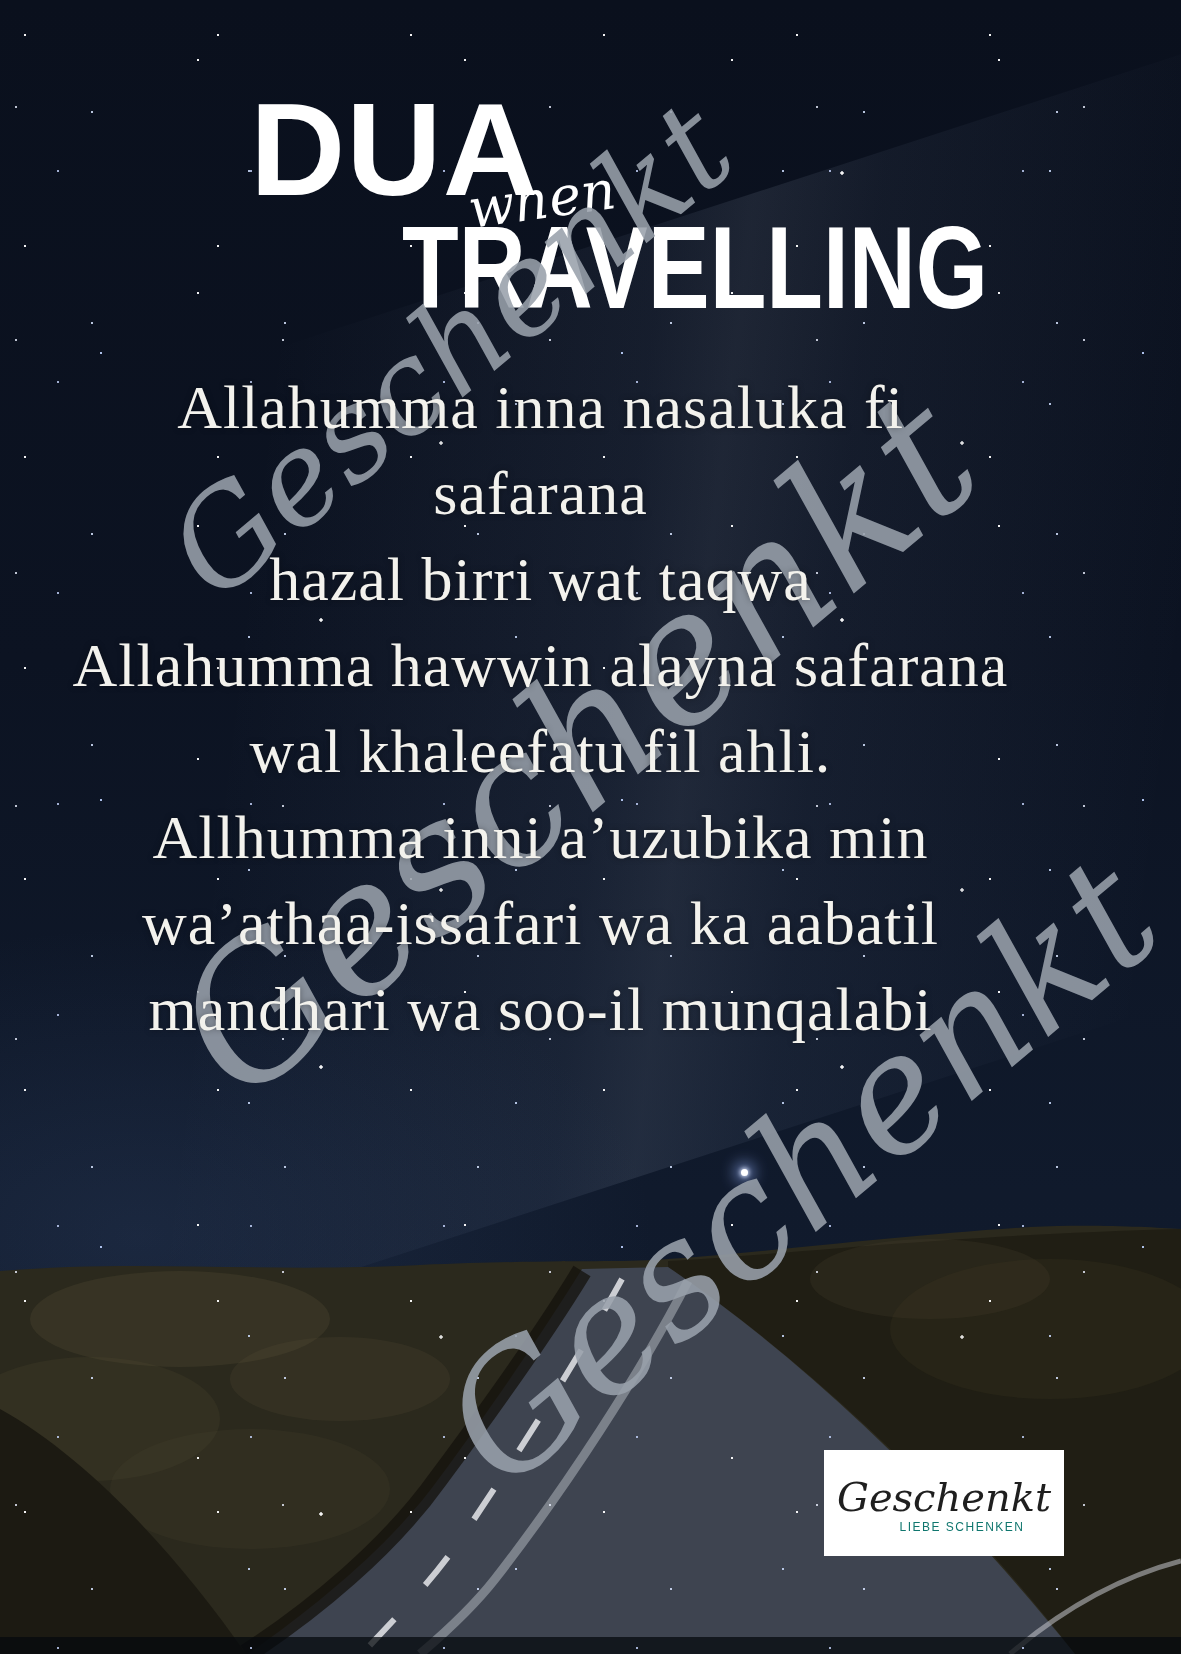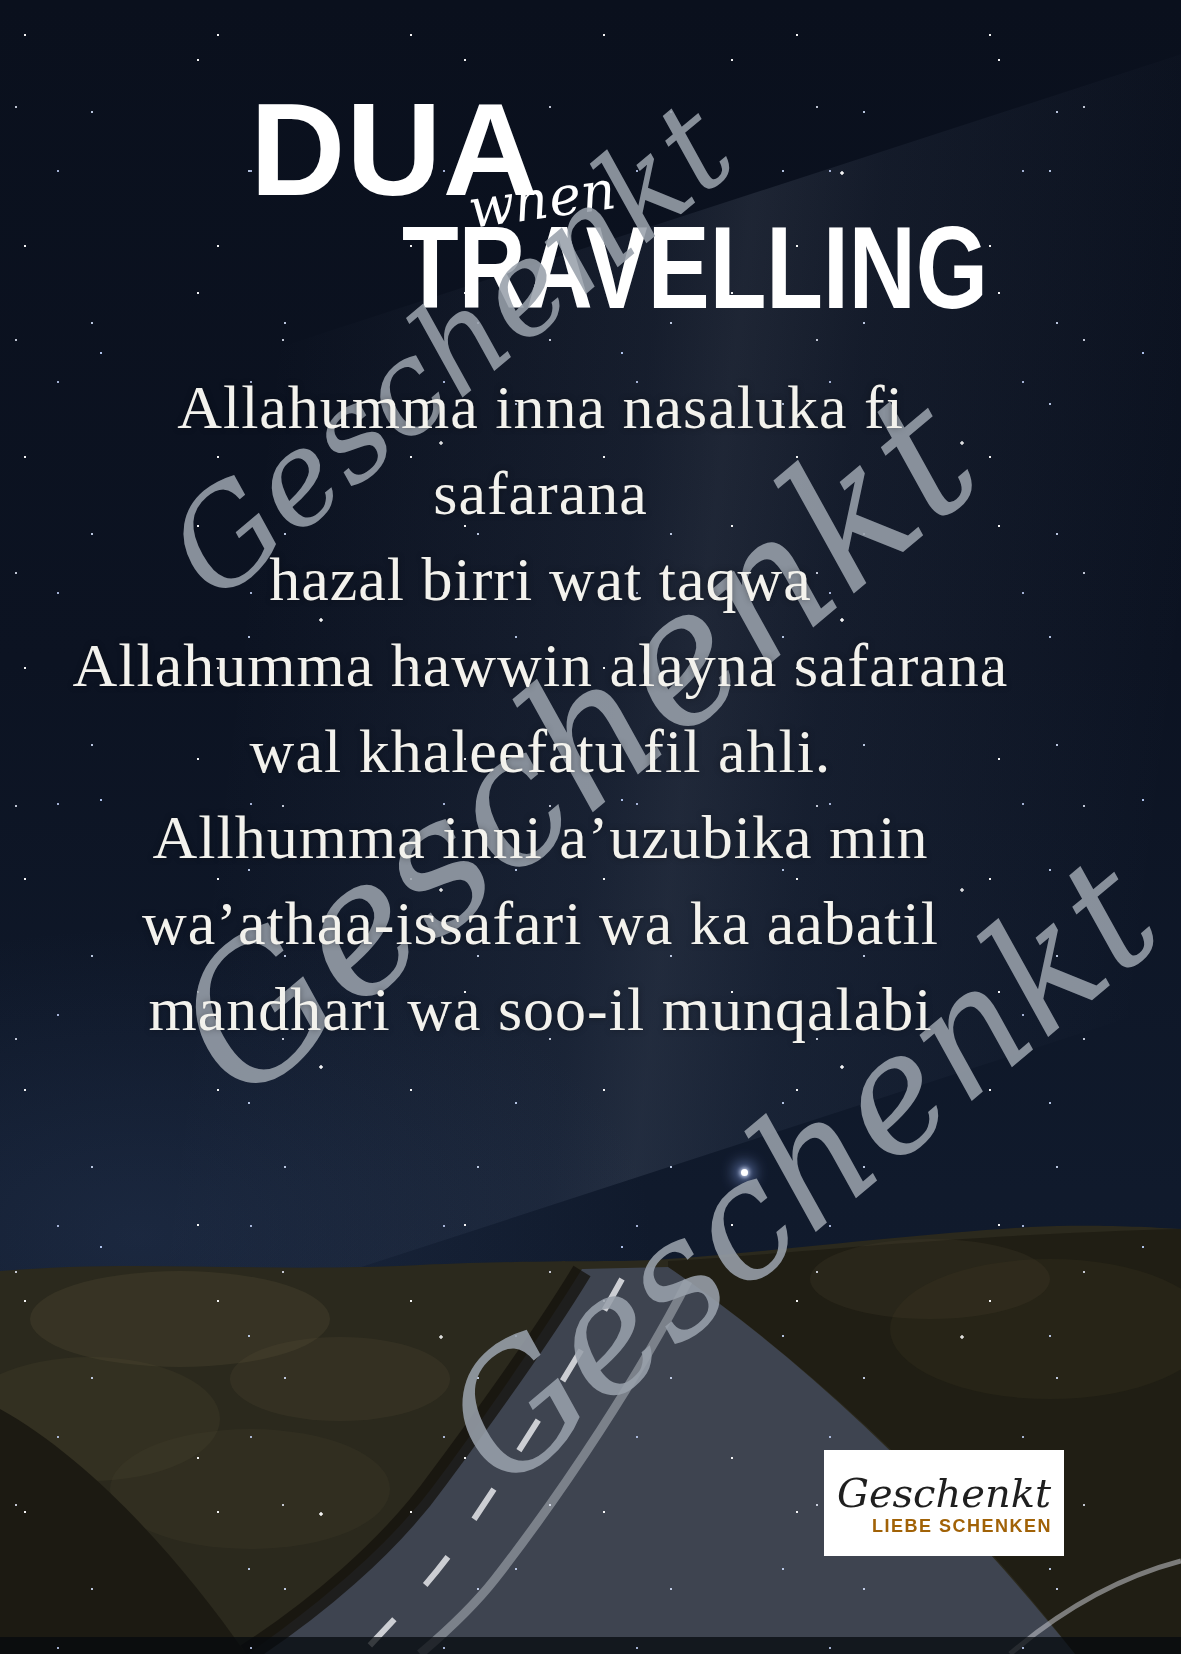--- a/index.html
+++ b/index.html
@@ -104,22 +104,22 @@
     position:absolute;left:824px;top:1450px;width:240px;height:106px;z-index:7;
     background:#ffffff;display:flex;flex-direction:column;
     align-items:center;justify-content:center;
   }
   .logo-script{
     font-family:"DejaVu Serif", serif;font-style:italic;
     font-size:40px;line-height:1;color:#1f1f1f;margin-top:4px;
   }
   .logo-tagline{
     font-family:"Liberation Sans", sans-serif;
-    font-size:18px;letter-spacing:1.5px;color:#a16207;
-    margin-top:3px;padding-left:36px;font-weight:bold;
+    font-size:12px;letter-spacing:1.5px;color:#0f766e;
+    margin-top:3px;padding-left:36px;
   }
 </style>
 </head>
 <body>
 
 <div class="poster">
 
   <div class="sky"></div>
   <div class="milkyway"></div>
   <div class="horizon-glow"></div>

